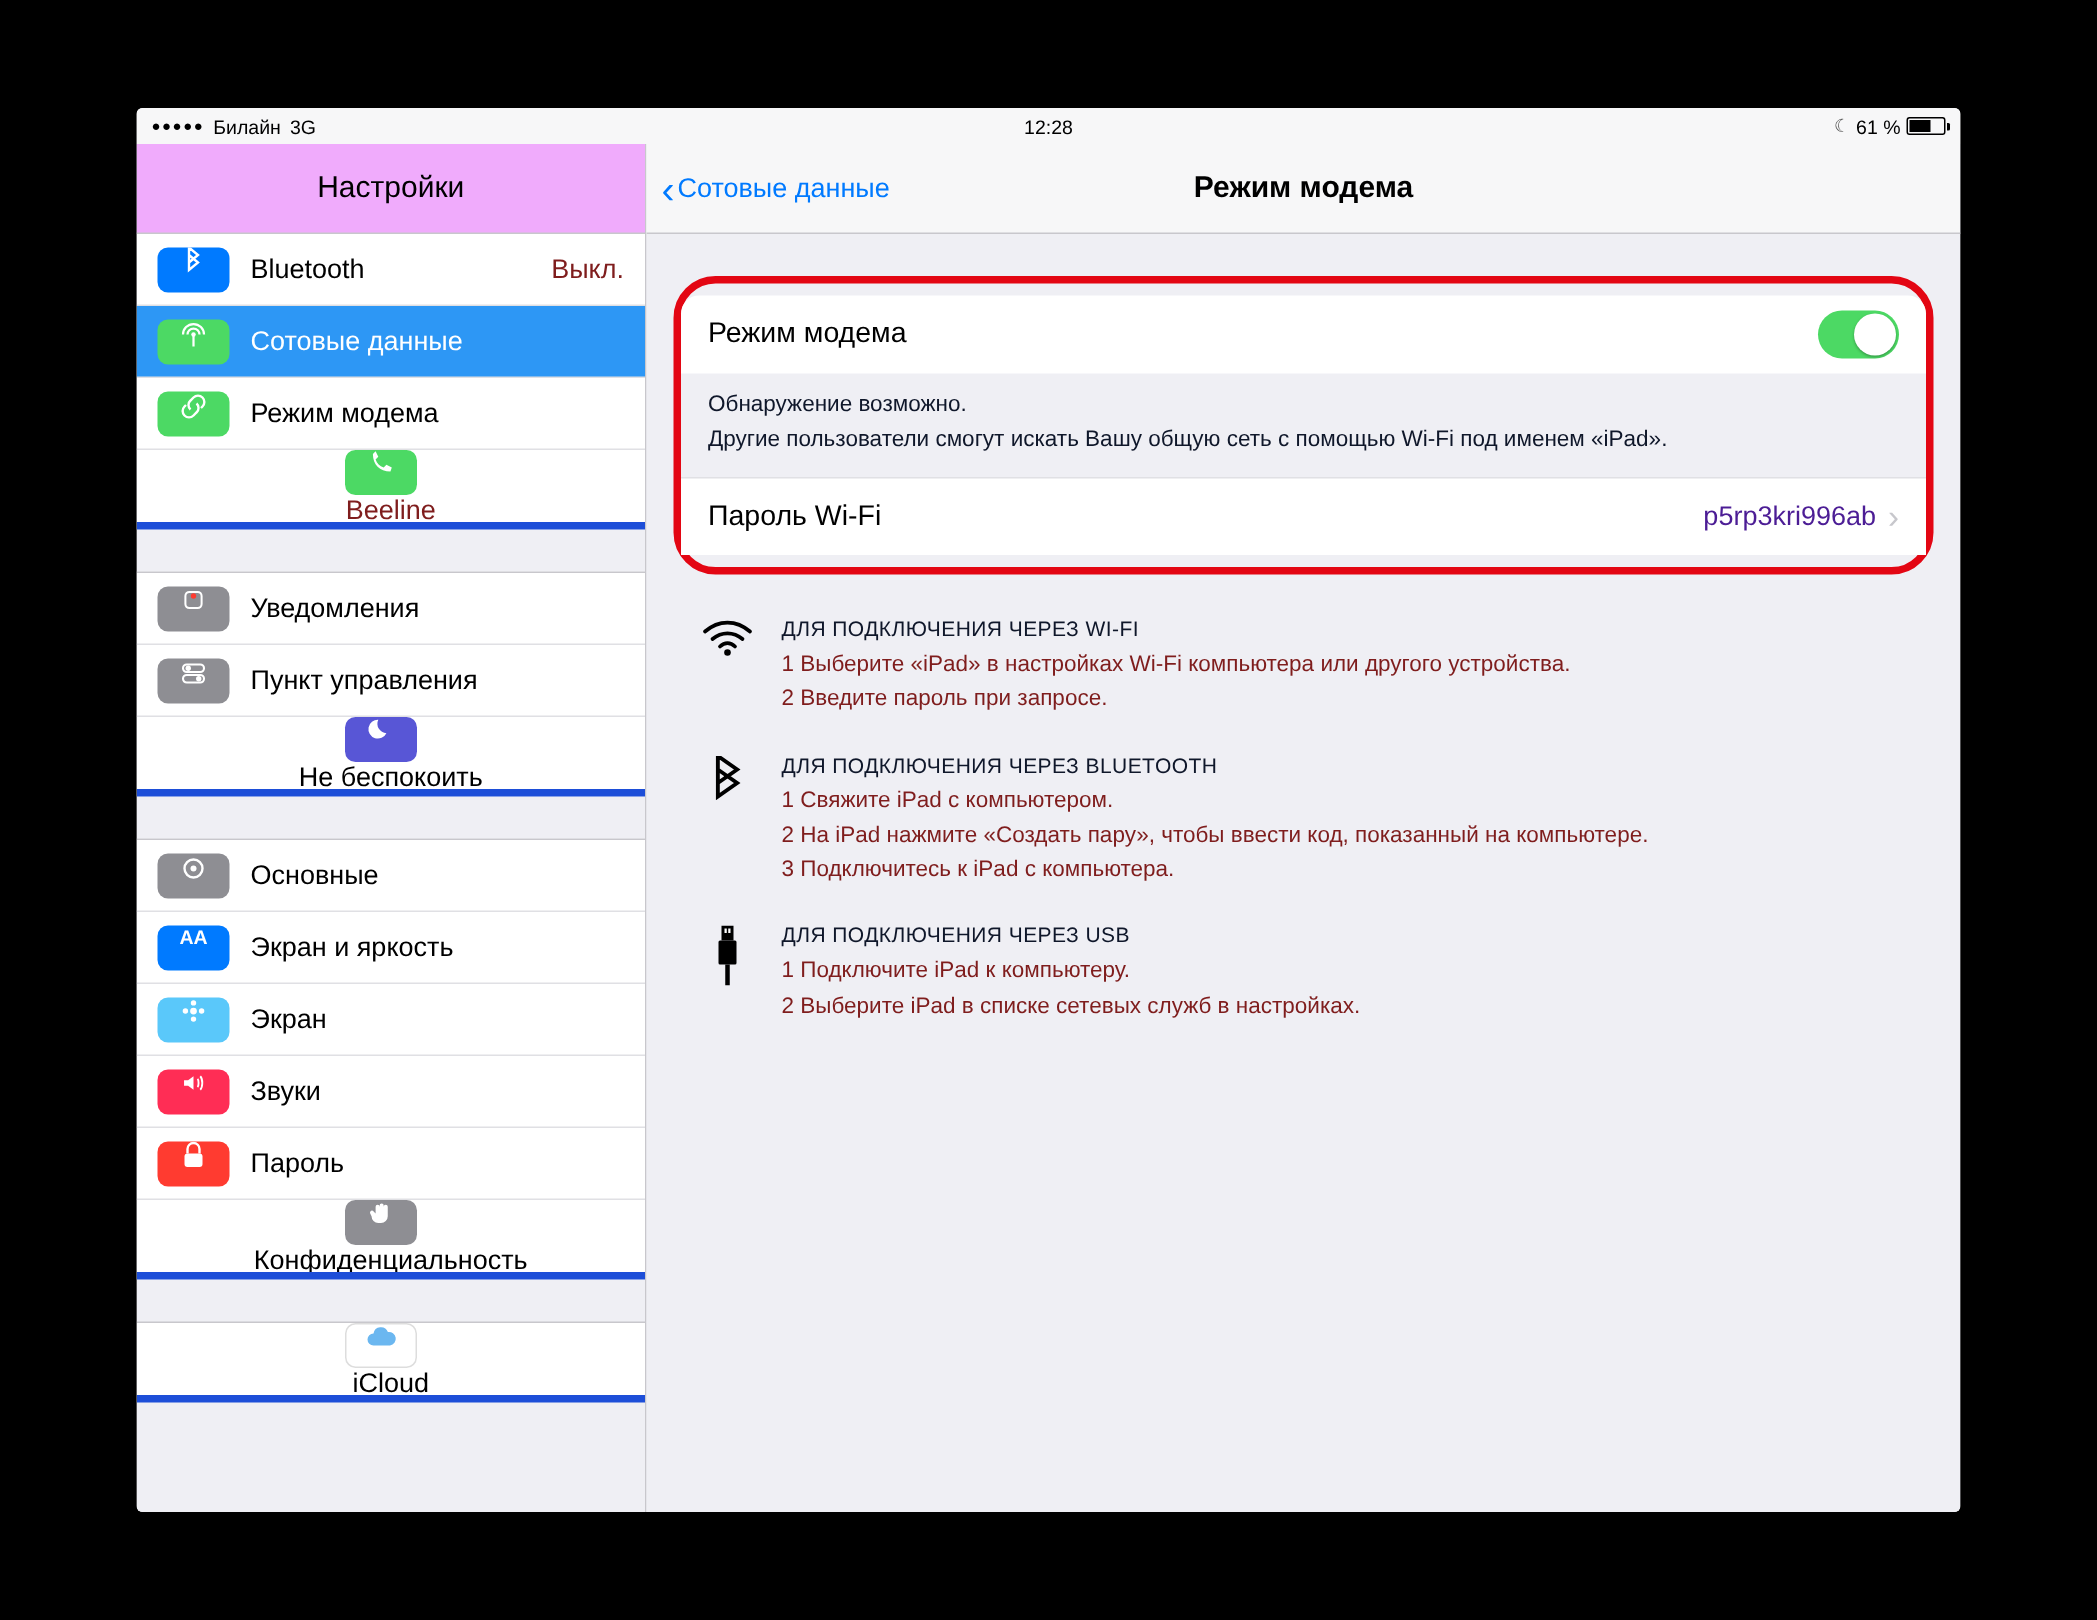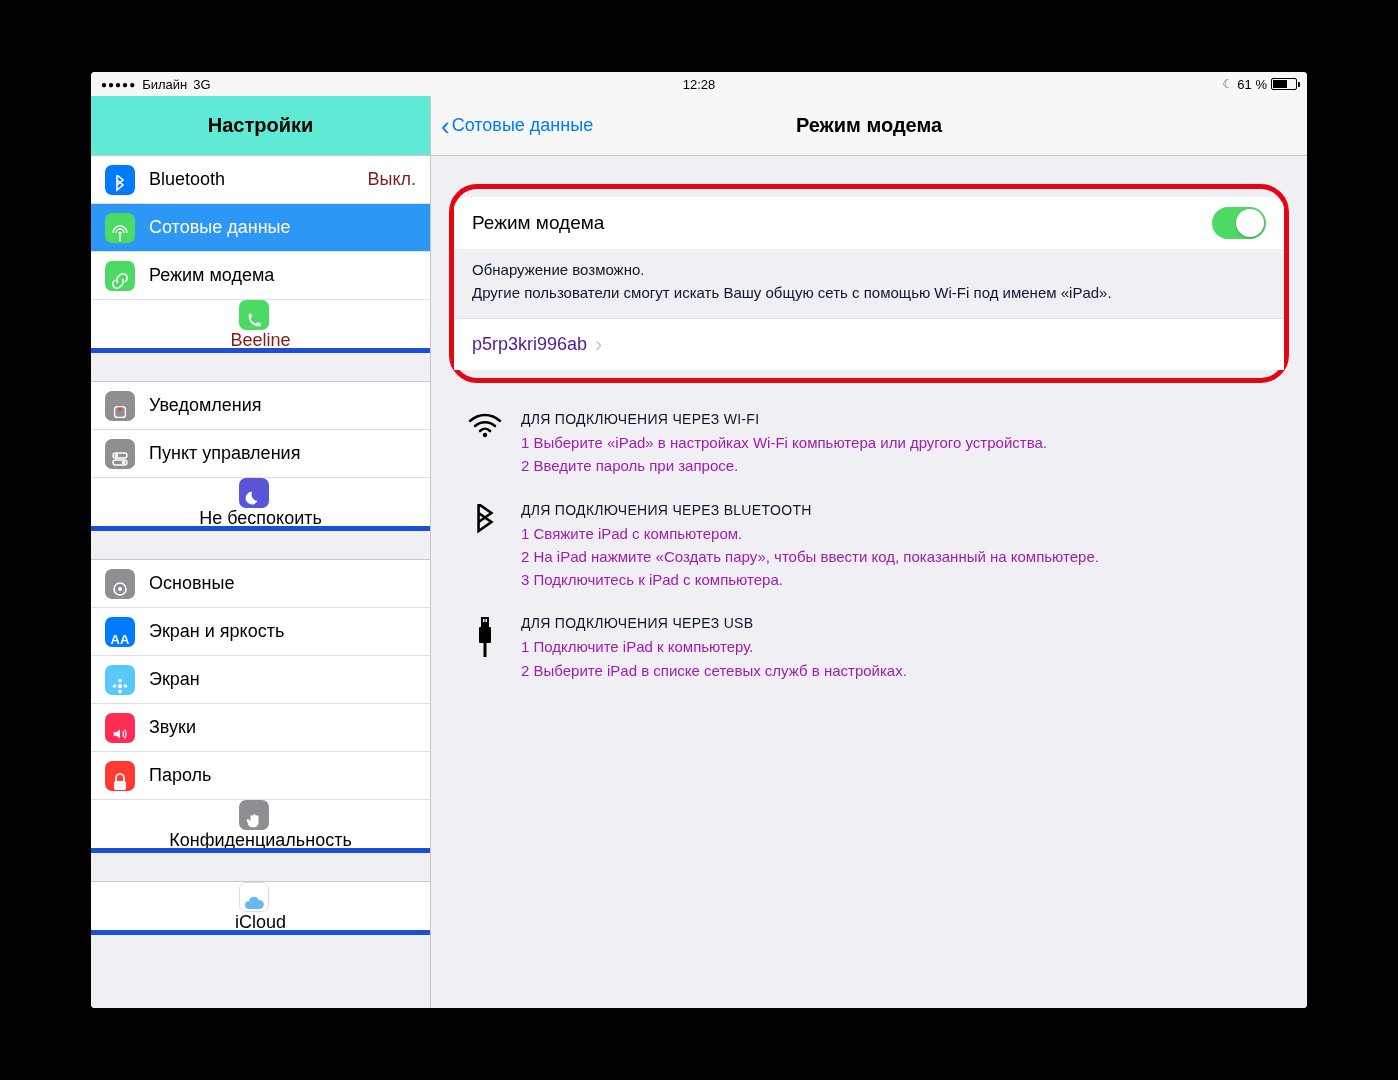--- a/index.html
+++ b/index.html
@@ -64,23 +64,23 @@
   
   .split { flex: 1; display: flex; overflow: hidden; }
   .sidebar {
     width: 340px;
     border-right: 1px solid #c8c7cc;
     display: flex; flex-direction: column;
     background: #efeff4;
   }
   .sidebar-header {
     height: 60px; display: flex; align-items: center; justify-content: center;
-    font-size: 20px; font-weight: 700;
+    font-size: 20px; font-weight: 400;
     border-bottom: 1px solid #c8c7cc;
-    background: #5eead4;
+    background: #f0abfc;
   }
   .content {
     flex: 1; display: flex; flex-direction: column;
     background: #efeff4;
   }
   .content-header {
     height: 60px;
     border-bottom: 1px solid #c8c7cc;
     background: #f7f7f8;
     position: relative;
@@ -103,22 +103,22 @@
     display: flex; align-items: center;
     height: 48px; padding: 0 14px;
     border-bottom: 1px solid #e0e0e4;
     font-size: 18px;
     cursor: pointer;
     background: #fff;
   }
   .row:last-child { border-bottom: none; flex-direction: column; }
   .row.selected { background: #2d97f5; color: #fff; }
   .row .icon {
-    width: 30px; height: 30px; border-radius: 7px;
-    margin-right: 14px; display: flex; align-items: flex-end; justify-content: center;
+    width: 48px; height: 30px; border-radius: 7px;
+    margin-right: 14px; display: flex; align-items: flex-start; justify-content: center;
     font-size: 16px; color: #fff; flex-shrink: 0;
   }
   .row .label { flex: 1; white-space: nowrap; overflow: hidden; text-overflow: ellipsis; }
   .row .value { color: #7f1d1d; font-size: 18px; }
   
   .content-body {
     flex: 1; overflow-y: auto; padding: 28px 18px;
   }
   .highlight-box {
     border: 5px solid #e30613;
@@ -154,21 +154,21 @@
   }
   .instr-icon {
     width: 36px; flex-shrink: 0; color: #000; display:flex; justify-content:center;
     padding-top: 2px;
   }
   .instr-text h4 {
     font-size: 14px; color: #0f172a; font-weight: 400; letter-spacing: .3px;
     margin-bottom: 4px;
   }
   .instr-text p {
-    font-size: 15px; color: #a21caf; line-height: 1.55;
+    font-size: 15px; color: #7f1d1d; line-height: 1.55;
   }
   .sidebar-scroll { flex:1; overflow-y:auto; }
 </style>
 </head>
 <body>
 
 <div class="frame">
   <div class="device">
 
     <div class="status-bar">
@@ -343,20 +343,21 @@
           <div class="highlight-box">
             <div class="cell" style="border-top-left-radius:12px;border-top-right-radius:12px;">
               <span class="label">Режим модема</span>
               <span class="toggle"></span>
             </div>
             <div class="footer-text">
               <div>Обнаружение возможно.</div>
               <div>Другие пользователи смогут искать Вашу общую сеть с помощью Wi-Fi под именем «iPad».</div>
             </div>
             <div class="cell" style="border-top:1px solid #e0e0e4;">
+              <span class="label">Пароль Wi-Fi</span>
               <span class="value">p5rp3kri996ab</span>
               <span class="chevron">›</span>
             </div>
           </div>
 
           <div id="instructions">
               <div class="instructions">
                 <div class="instr-icon">
                   <svg width="34" height="26" viewBox="0 0 34 26">
                     <path d="M2 8c9-8 21-8 30 0M7 13c6-5 14-5 20 0M12 18c3-3 7-3 10 0" fill="none" stroke="#000" stroke-width="2.5" stroke-linecap="round"></path>

